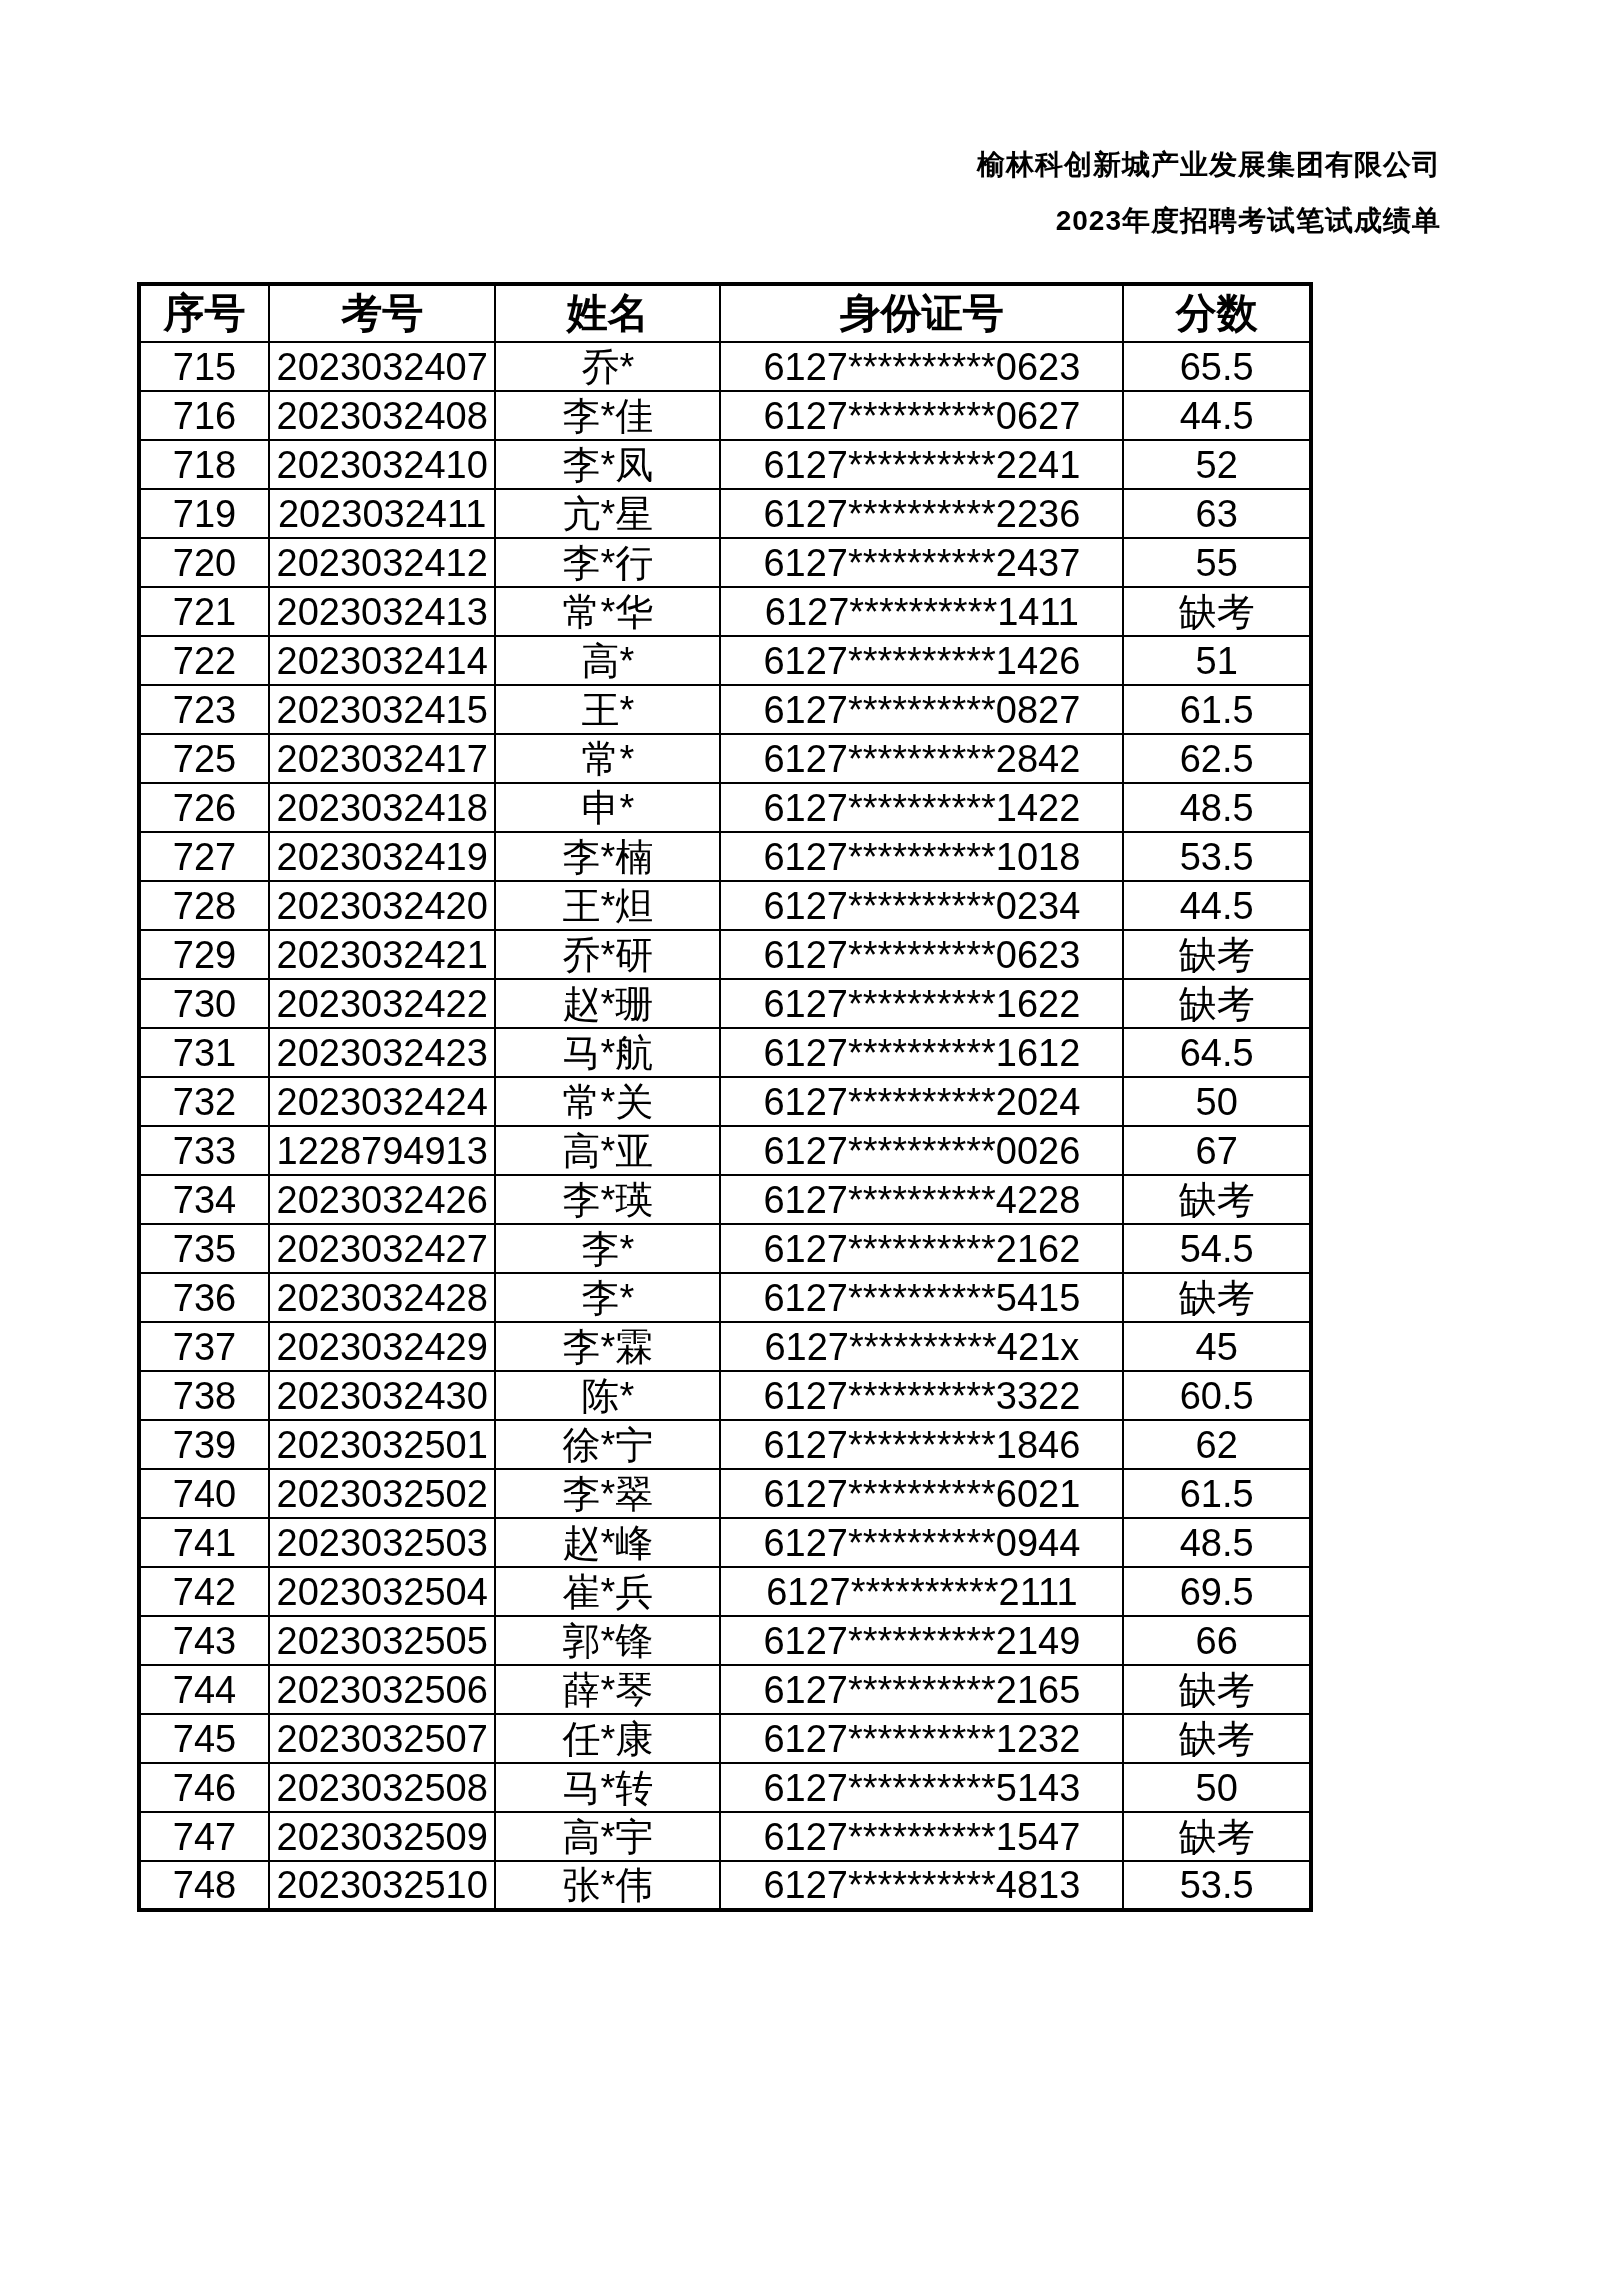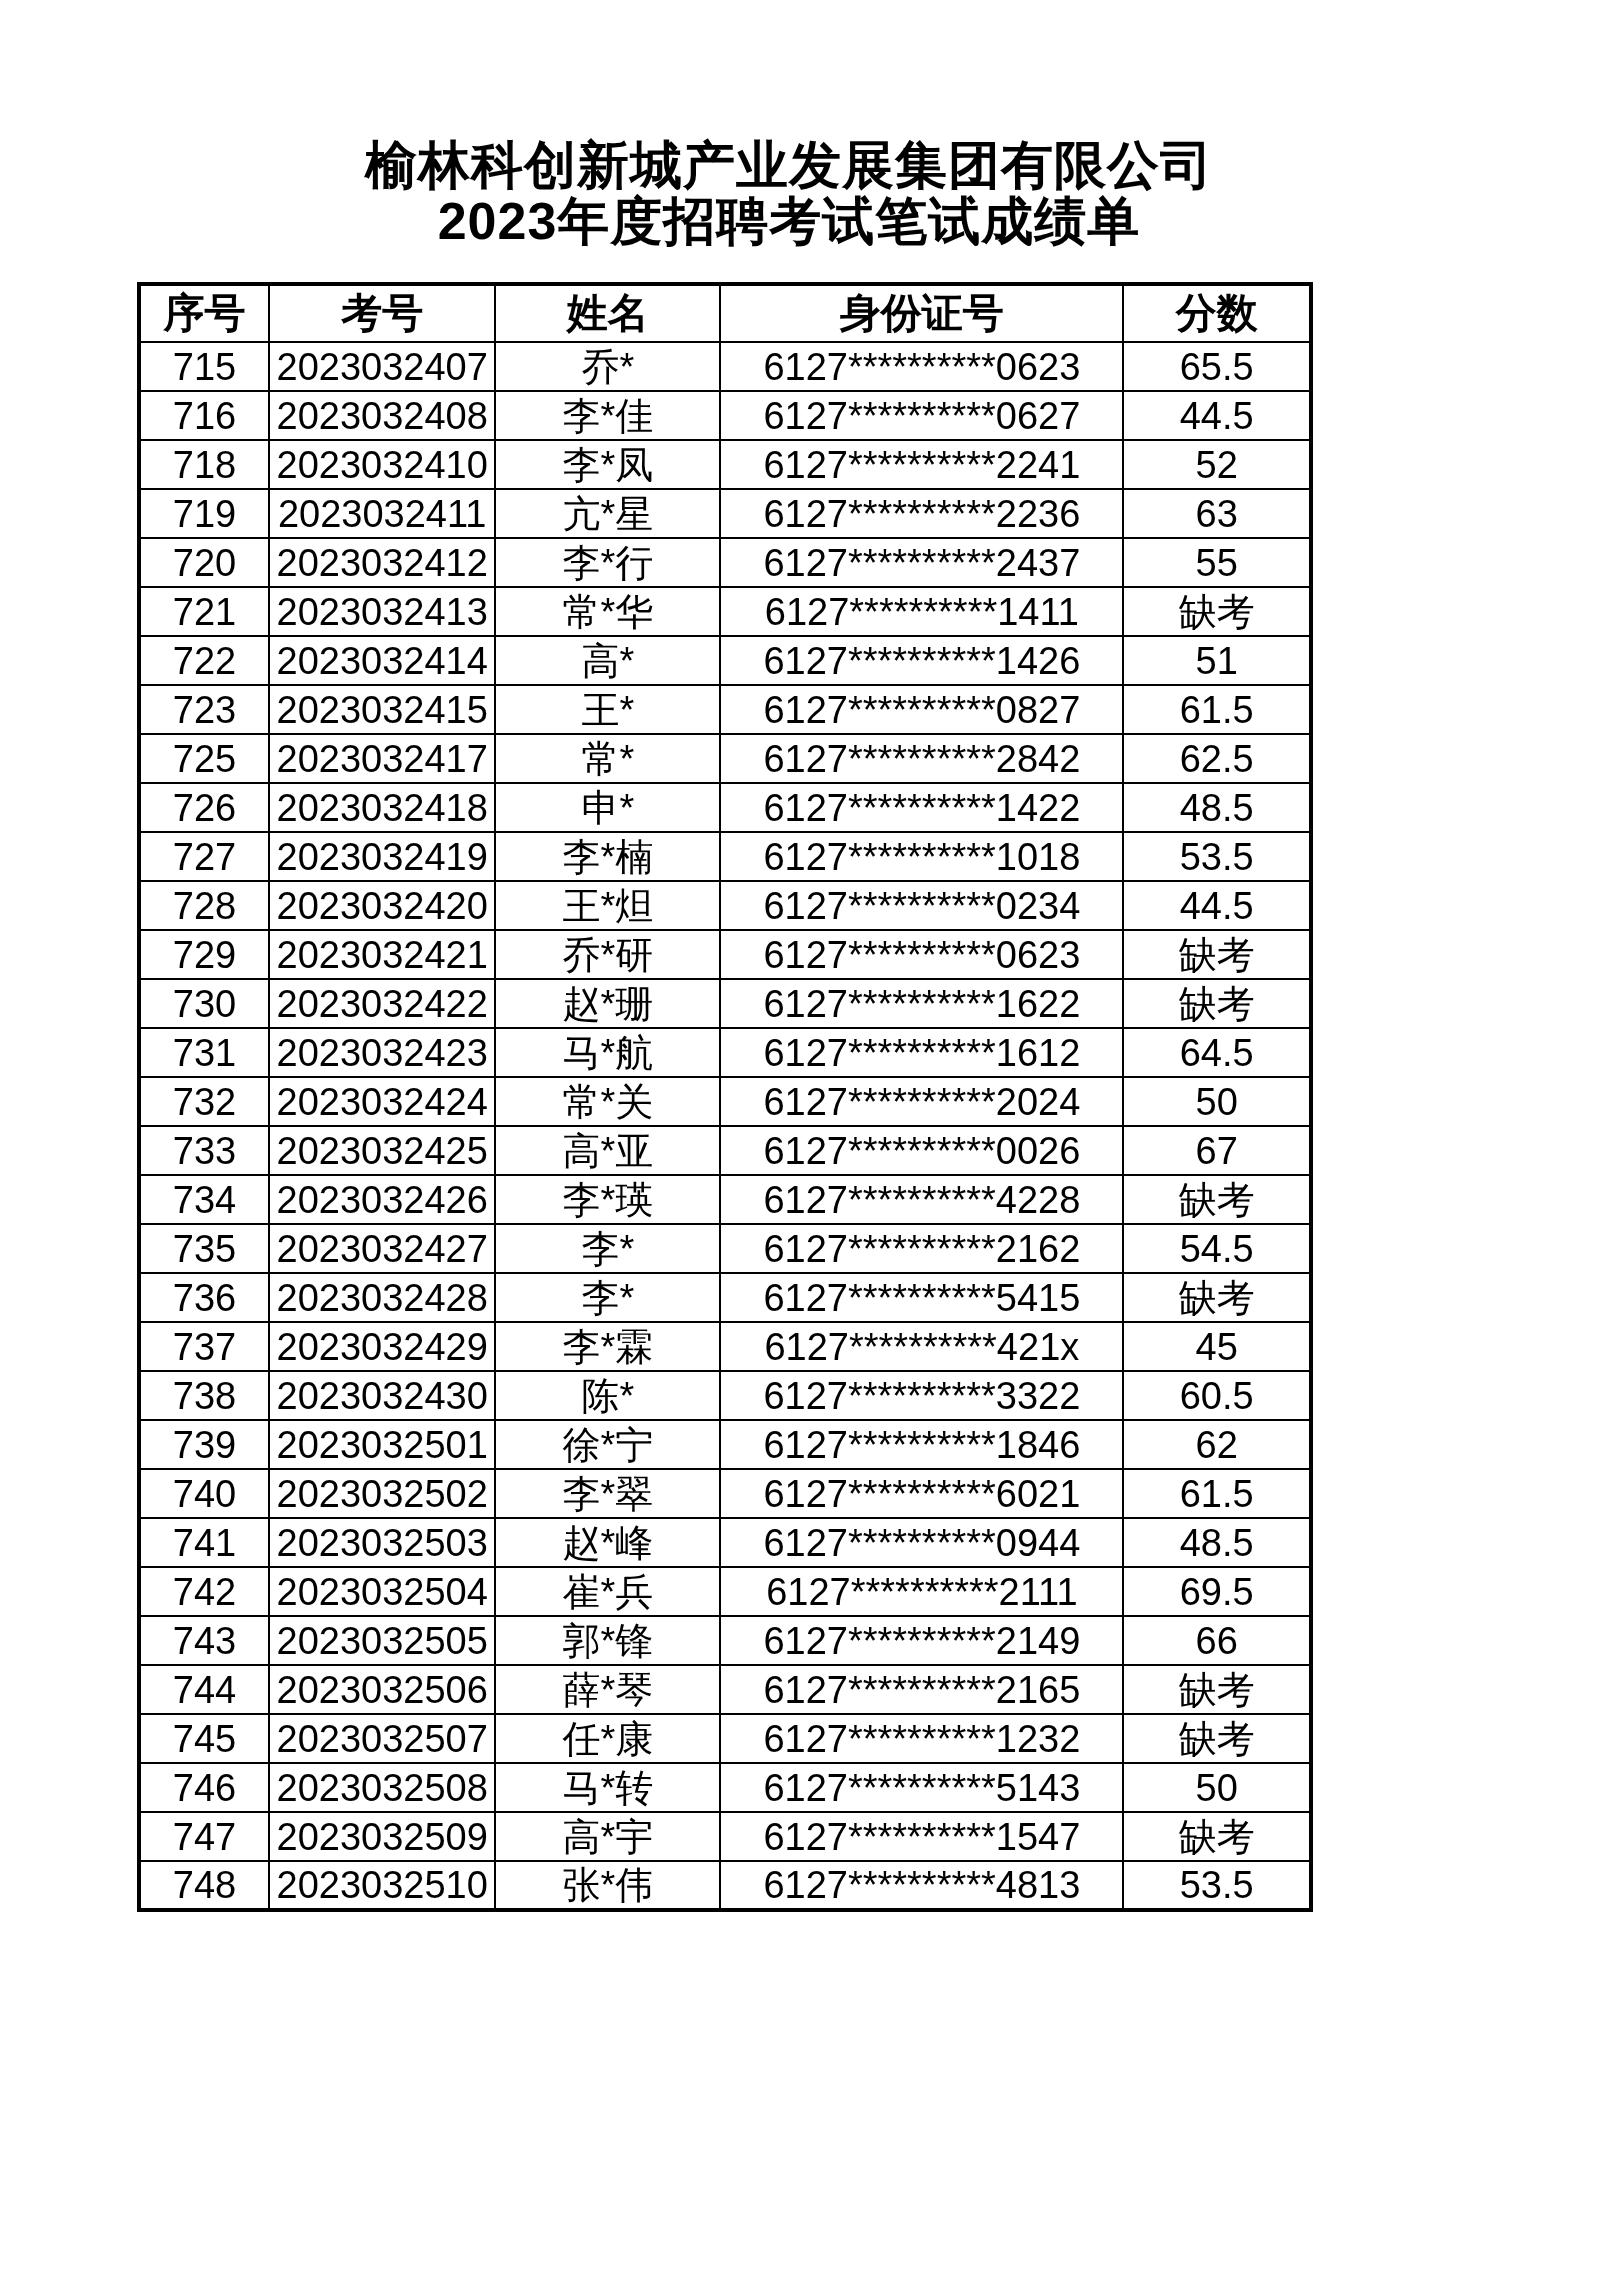--- a/index.html
+++ b/index.html
@@ -13,25 +13,26 @@
     font-family: "Liberation Sans", "DejaVu Sans", sans-serif;
     overflow: hidden;
   }
   .title-block {
     padding-top: 137px;
     width: 1304px;
     margin-left: 137px;
     text-align: center;
   }
   .doc-title, .doc-subtitle {
-    font-size: 52px;
+    font-size: 28px;
     font-weight: 700;
     line-height: 56px;
     letter-spacing: 1px;
     white-space: nowrap;
+    text-align: right;
   }
   table.score-table {
     width: 1176px;
     margin-left: 137px;
     margin-top: 33px;
     border-collapse: collapse;
     table-layout: fixed;
     border: 4.9px solid #000000;
     text-align: center;
   }
@@ -190,21 +191,21 @@
         </tr>
         <tr>
           <td>732</td>
           <td>2023032424</td>
           <td>常*关</td>
           <td>6127**********2024</td>
           <td>50</td>
         </tr>
         <tr>
           <td>733</td>
-          <td>2023032425</td>
+          <td>1228794913</td>
           <td>高*亚</td>
           <td>6127**********0026</td>
           <td>67</td>
         </tr>
         <tr>
           <td>734</td>
           <td>2023032426</td>
           <td>李*瑛</td>
           <td>6127**********4228</td>
           <td>缺考</td>

